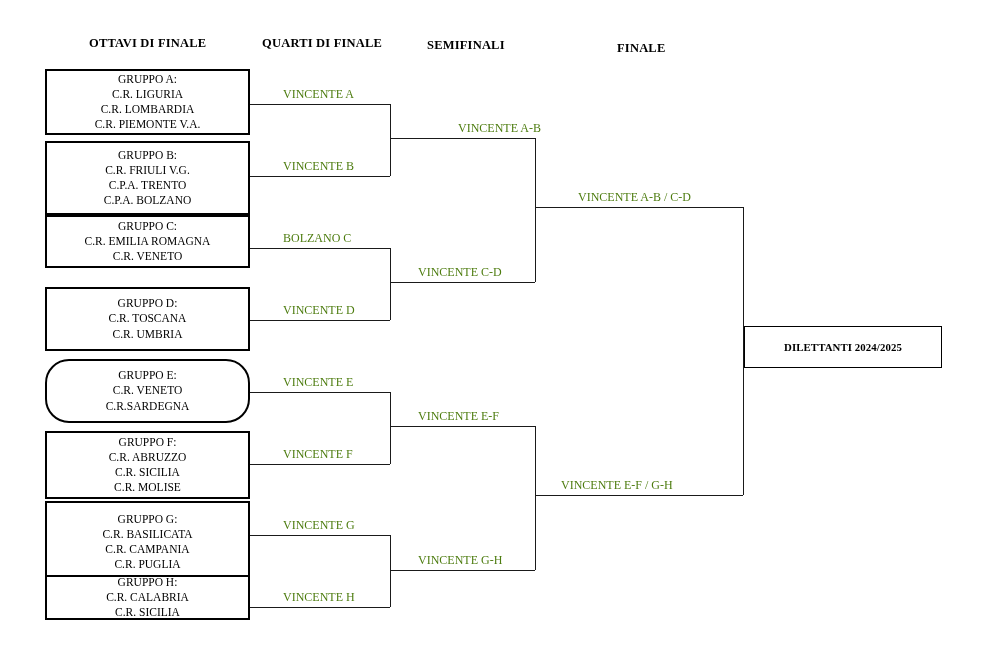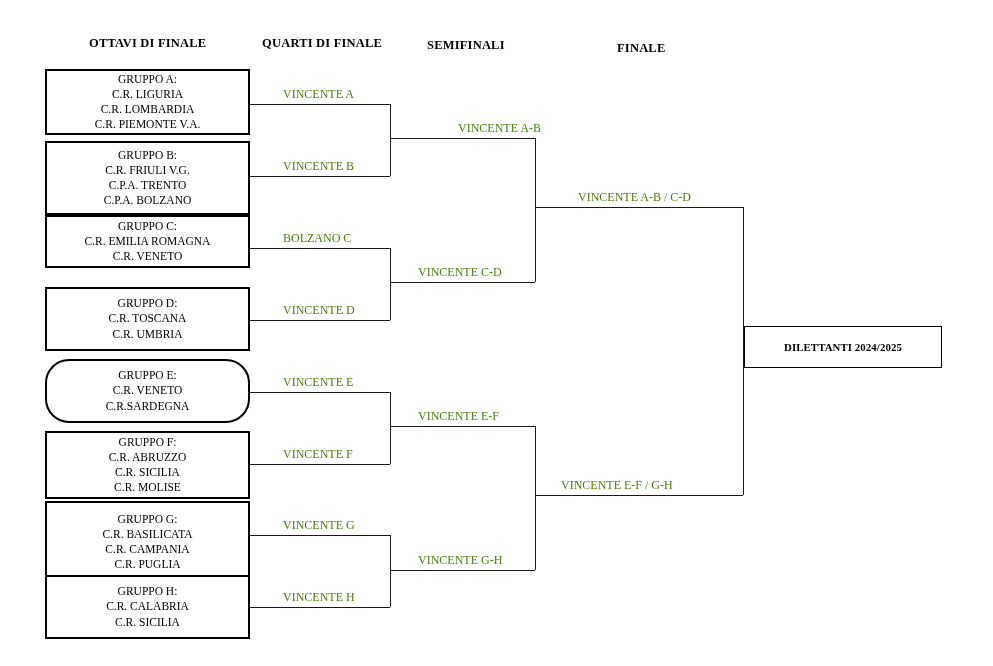--- a/index.html
+++ b/index.html
@@ -140,21 +140,21 @@
         <div class="group-line">C.R. ABRUZZO</div>
         <div class="group-line">C.R. SICILIA</div>
         <div class="group-line">C.R. MOLISE</div>
       </div>
       <div class="group-box" style="top: 501px; height: 82px;">
         <div class="group-line group-title">GRUPPO G:</div>
         <div class="group-line">C.R. BASILICATA</div>
         <div class="group-line">C.R. CAMPANIA</div>
         <div class="group-line">C.R. PUGLIA</div>
       </div>
-      <div class="group-box" style="top: 575px; height: 64px;">
+      <div class="group-box" style="top: 575px; height: 45px;">
         <div class="group-line group-title">GRUPPO H:</div>
         <div class="group-line">C.R. CALABRIA</div>
         <div class="group-line">C.R. SICILIA</div>
       </div>
     </div>
 
   <div id="lines-layer">
       <div class="h-line" style="left: 250px; top: 104px; width: 140px;"></div>
       <div class="conn-label" style="left: 283px; top: 87px;">VINCENTE A</div>
       <div class="h-line" style="left: 250px; top: 176px; width: 140px;"></div>

